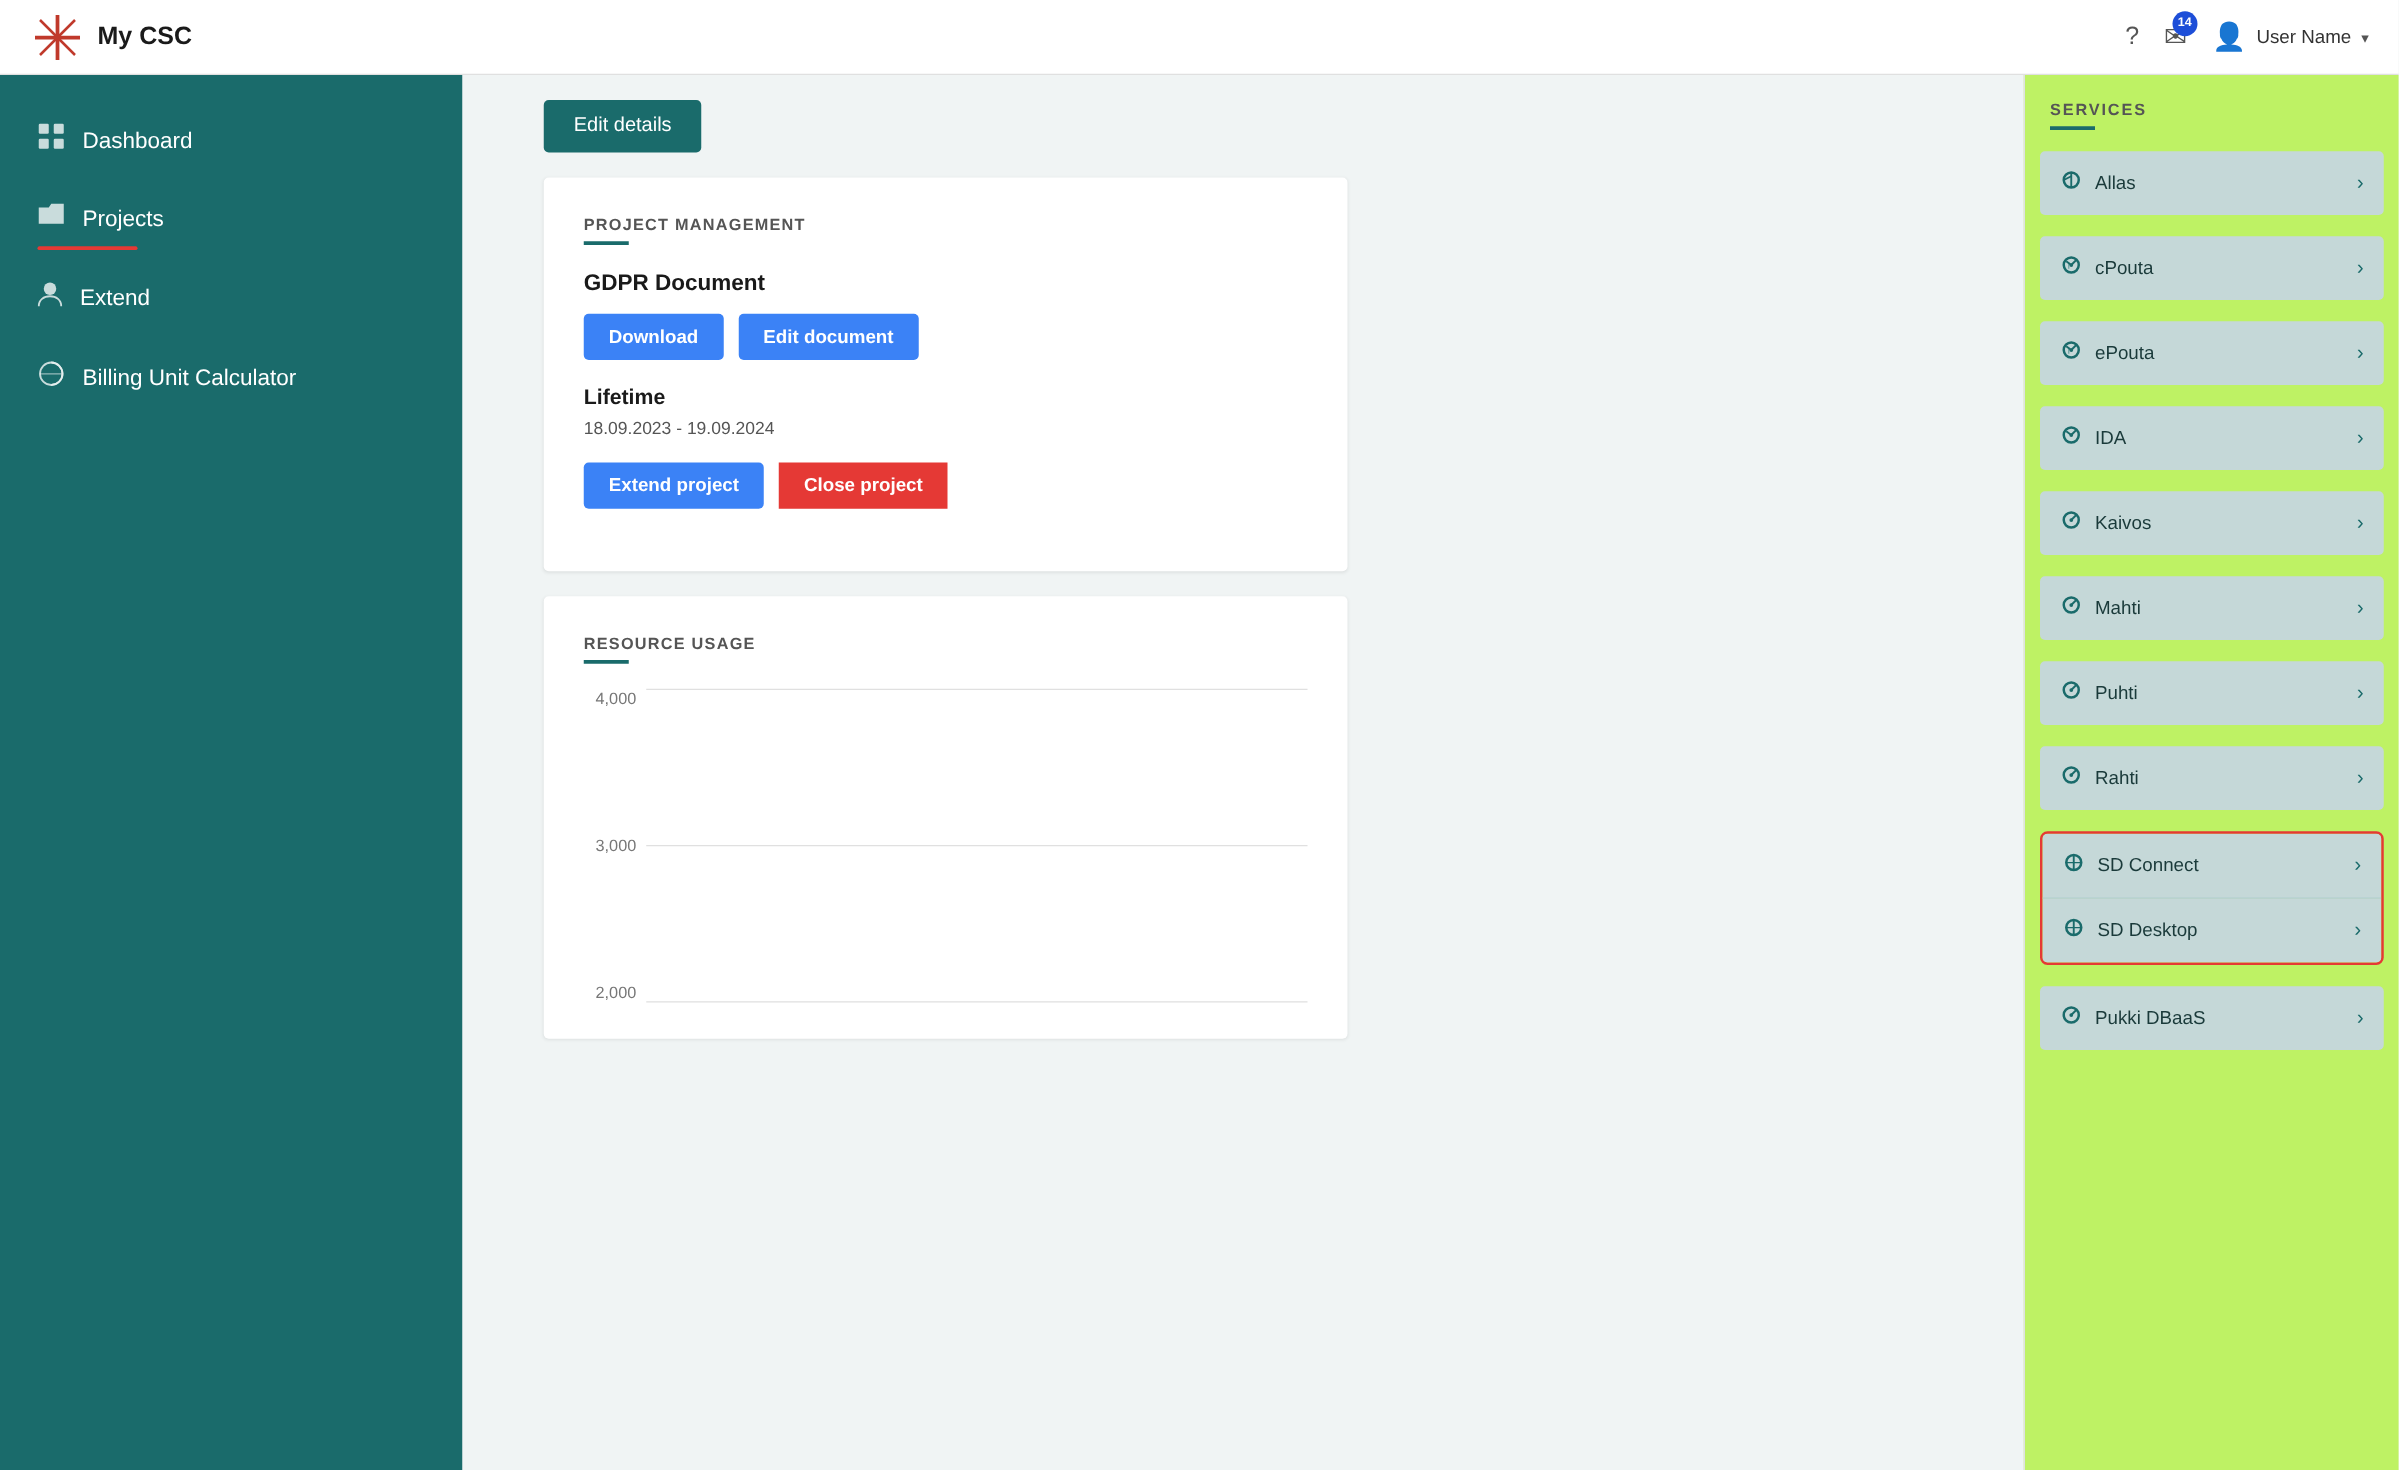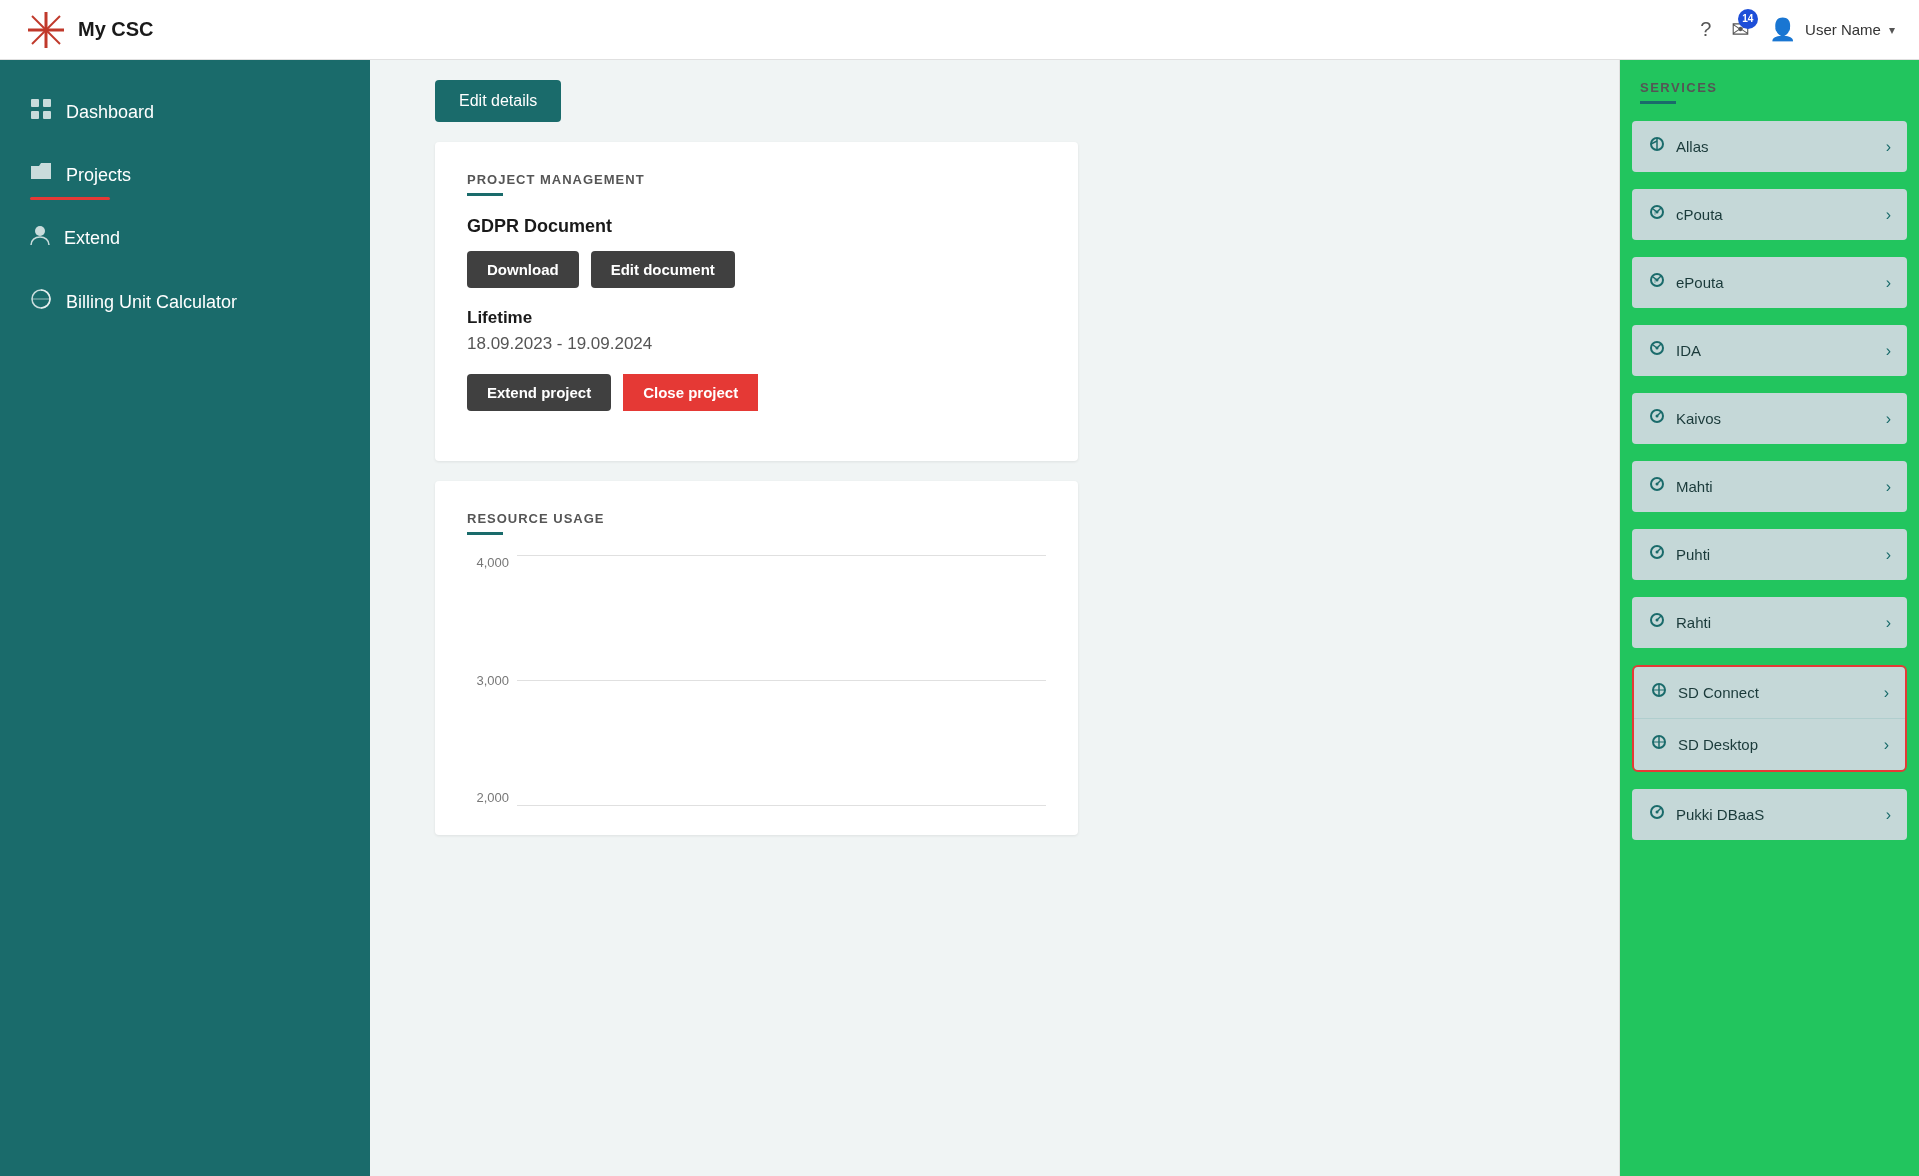--- a/index.html
+++ b/index.html
@@ -183,21 +183,21 @@
       font-weight: 700;
       color: #1a1a1a;
       margin-bottom: 14px;
     }
     .btn-row {
       display: flex;
       gap: 12px;
       margin-bottom: 20px;
     }
     .btn-teal {
-      background: #404040;
+      background: #3b82f6;
       color: #fff;
       border: none;
       padding: 10px 20px;
       font-size: 15px;
       border-radius: 4px;
       cursor: pointer;
       font-weight: 600;
     }
     .btn-red {
       background: #e53935;
@@ -209,21 +209,21 @@
       cursor: pointer;
       font-weight: 600;
     }
     .lifetime-label {
       font-size: 17px;
       font-weight: 700;
       color: #1a1a1a;
       margin-bottom: 6px;
     }
     .lifetime-date {
-      font-size: 17px;
+      font-size: 14px;
       color: #555;
       margin-bottom: 20px;
     }
 
     
     .chart-area {
       height: 250px;
       position: relative;
       margin-top: 10px;
     }
@@ -254,21 +254,21 @@
       position: absolute;
       left: 0;
       right: 0;
       height: 1px;
       background: #e0e0e0;
     }
 
     
     .services-panel {
       width: 300px;
-      background: #22c55e;
+      background: #bef264;
       border-left: 1px solid #e0e0e0;
       flex-shrink: 0;
       overflow-y: auto;
       position: relative;
     }
     .services-title {
       font-size: 13px;
       font-weight: 700;
       color: #555;
       letter-spacing: 1.5px;

